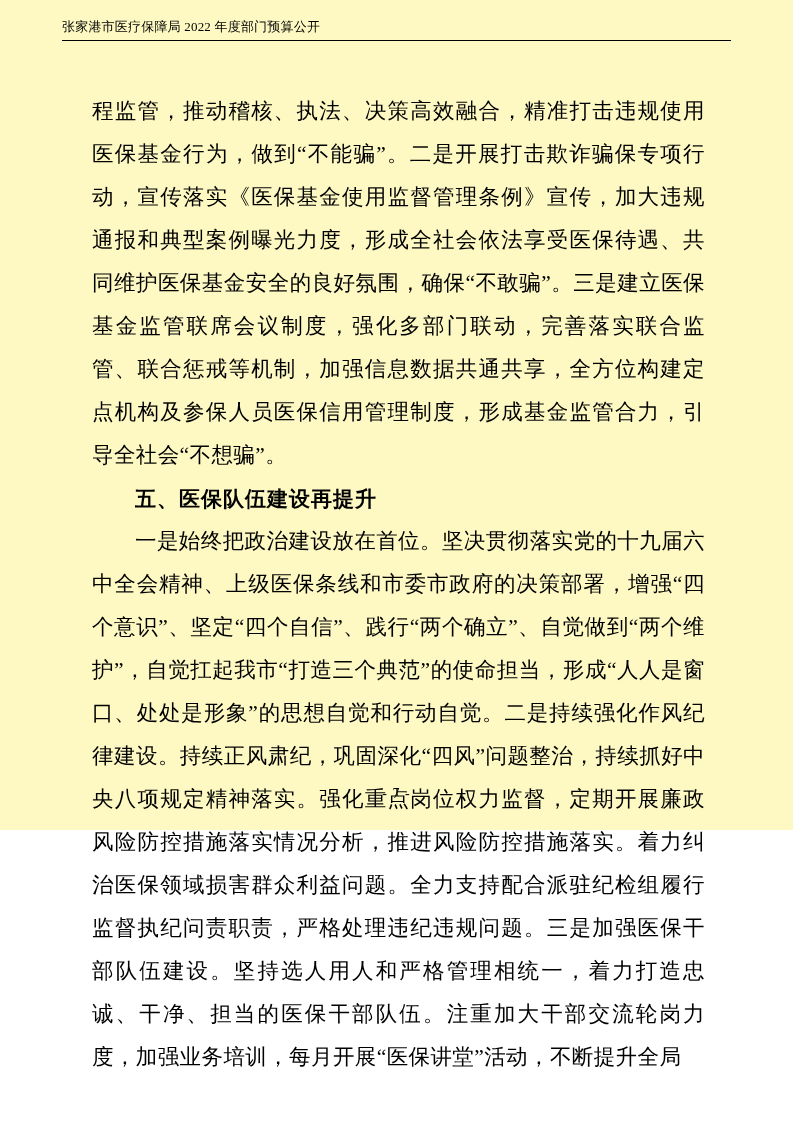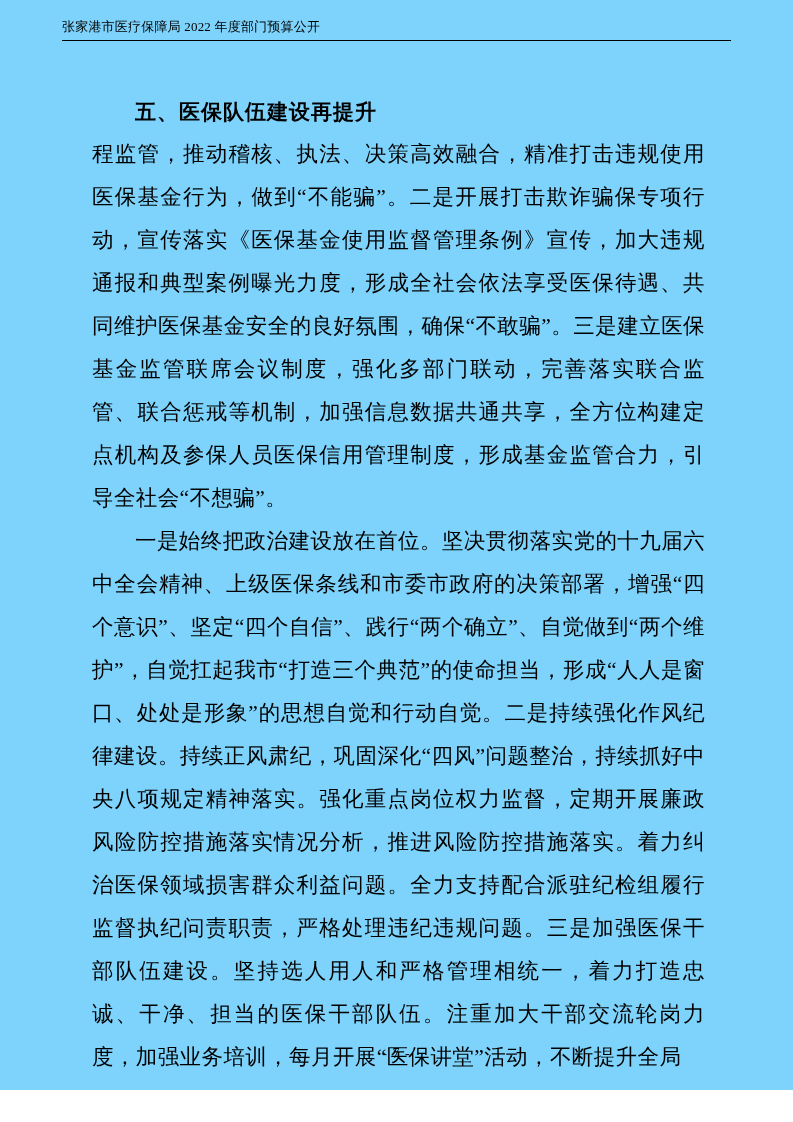--- a/index.html
+++ b/index.html
@@ -11,24 +11,24 @@
     width: 793px;
     height: 1122px;
     font-family: "Liberation Serif", "DejaVu Serif", serif;
     color: #000000;
     position: relative;
     overflow: hidden;
   }
   .page {
     position: relative;
     width: 793px;
-    height: 1090px;
+    height: 830px;
     box-sizing: border-box;
     padding: 0;
-    background: #7dd3fc;
+    background: #fef9c3;
   }
   .header {
     position: absolute;
     top: 18px;
     left: 62px;
     width: 669px;
     box-sizing: border-box;
   }
   .header-text {
     font-size: 13px;
@@ -85,22 +85,22 @@
 <body>
 
 <div class="page">
 
   <div class="header">
     <div class="header-text">张家港市医疗保障局 2022 年度部门预算公开</div>
     <div class="header-rule"></div>
   </div>
 
   <div class="content">
+    <p class="para">程监管，推动稽核、执法、决策高效融合，精准打击违规使用医保基金行为，做到“不能骗”。二是开展打击欺诈骗保专项行动，宣传落实《医保基金使用监督管理条例》宣传，加大违规通报和典型案例曝光力度，形成全社会依法享受医保待遇、共同维护医保基金安全的良好氛围，确保“不敢骗”。三是建立医保基金监管联席会议制度，强化多部门联动，完善落实联合监管、联合惩戒等机制，加强信息数据共通共享，全方位构建定点机构及参保人员医保信用管理制度，形成基金监管合力，引导全社会“不想骗”。</p>
     <p class="para heading">五、医保队伍建设再提升</p>
-    <p class="para">程监管，推动稽核、执法、决策高效融合，精准打击违规使用医保基金行为，做到“不能骗”。二是开展打击欺诈骗保专项行动，宣传落实《医保基金使用监督管理条例》宣传，加大违规通报和典型案例曝光力度，形成全社会依法享受医保待遇、共同维护医保基金安全的良好氛围，确保“不敢骗”。三是建立医保基金监管联席会议制度，强化多部门联动，完善落实联合监管、联合惩戒等机制，加强信息数据共通共享，全方位构建定点机构及参保人员医保信用管理制度，形成基金监管合力，引导全社会“不想骗”。</p>
     <p class="para indent">一是始终把政治建设放在首位。坚决贯彻落实党的十九届六中全会精神、上级医保条线和市委市政府的决策部署，增强“四个意识”、坚定“四个自信”、践行“两个确立”、自觉做到“两个维护”，自觉扛起我市“打造三个典范”的使命担当，形成“人人是窗口、处处是形象”的思想自觉和行动自觉。二是持续强化作风纪律建设。持续正风肃纪，巩固深化“四风”问题整治，持续抓好中央八项规定精神落实。强化重点岗位权力监督，定期开展廉政风险防控措施落实情况分析，推进风险防控措施落实。着力纠治医保领域损害群众利益问题。全力支持配合派驻纪检组履行监督执纪问责职责，严格处理违纪违规问题。三是加强医保干部队伍建设。坚持选人用人和严格管理相统一，着力打造忠诚、干净、担当的医保干部队伍。注重加大干部交流轮岗力度，加强业务培训，每月开展“医保讲堂”活动，不断提升全局</p>
   </div>
 
   <div class="footer">
     <span>- 7 -</span>
   </div>
 
 </div>
 
 </body></html>

